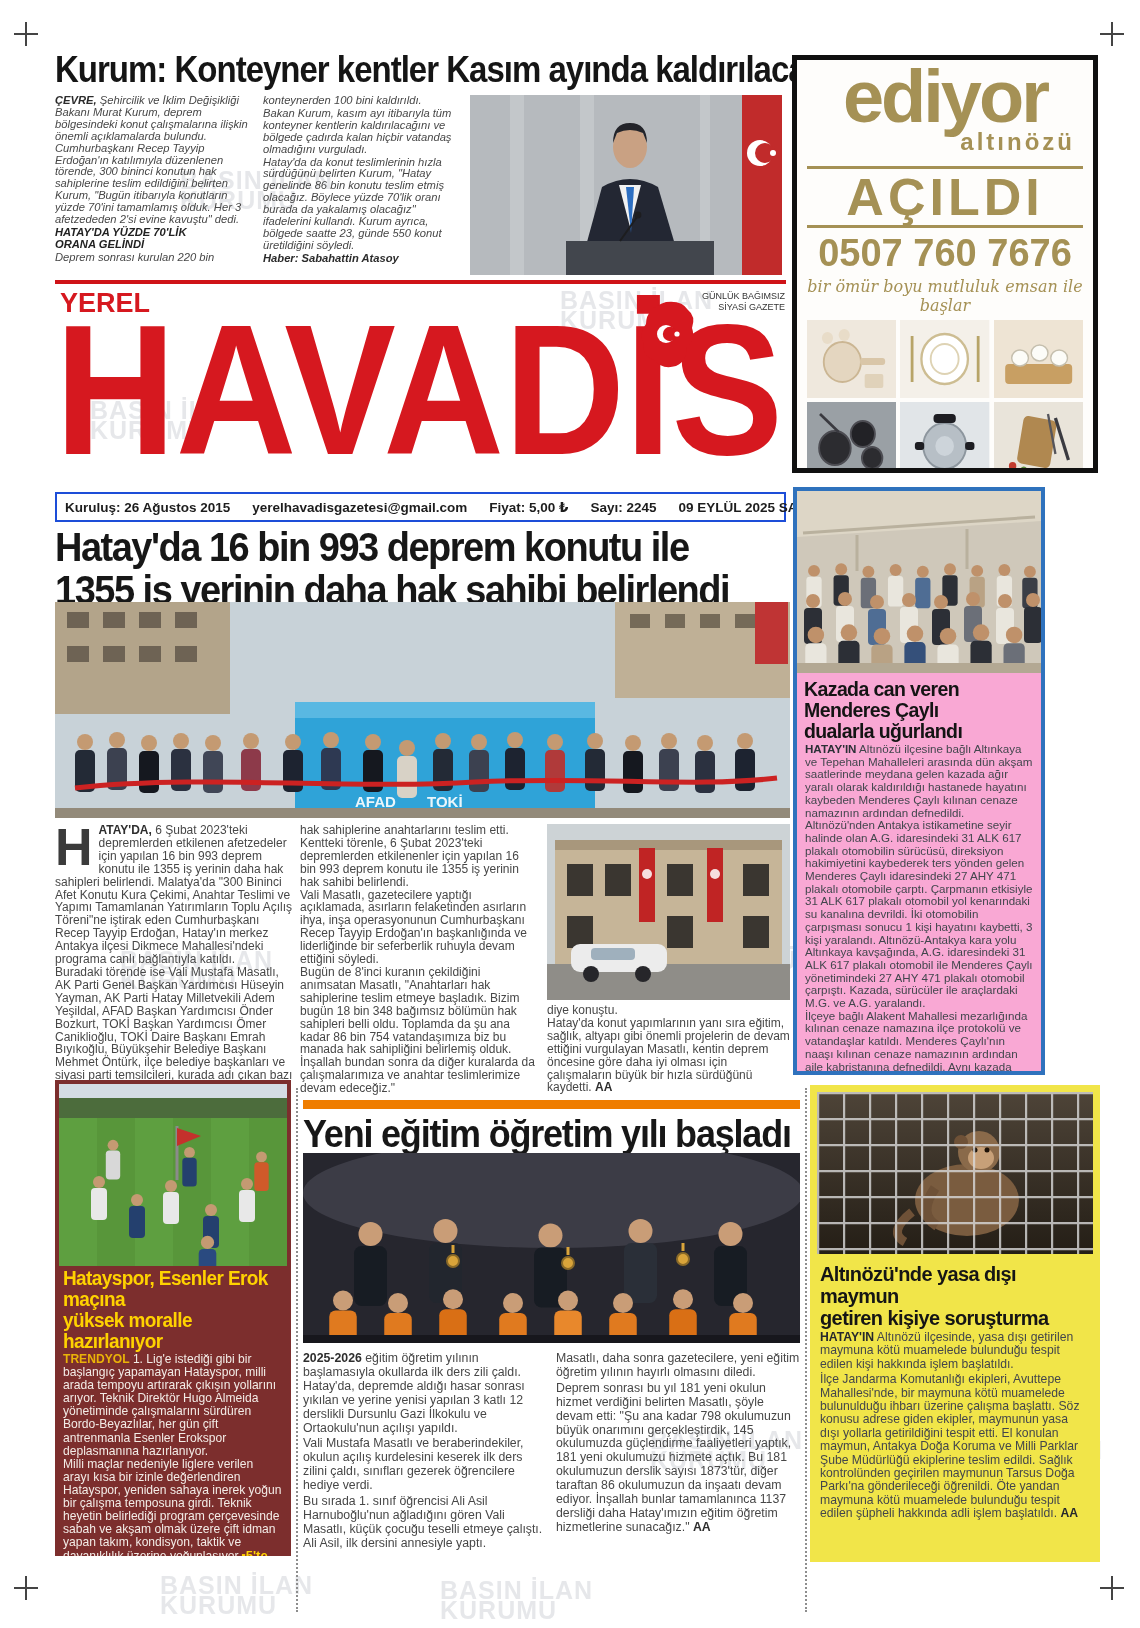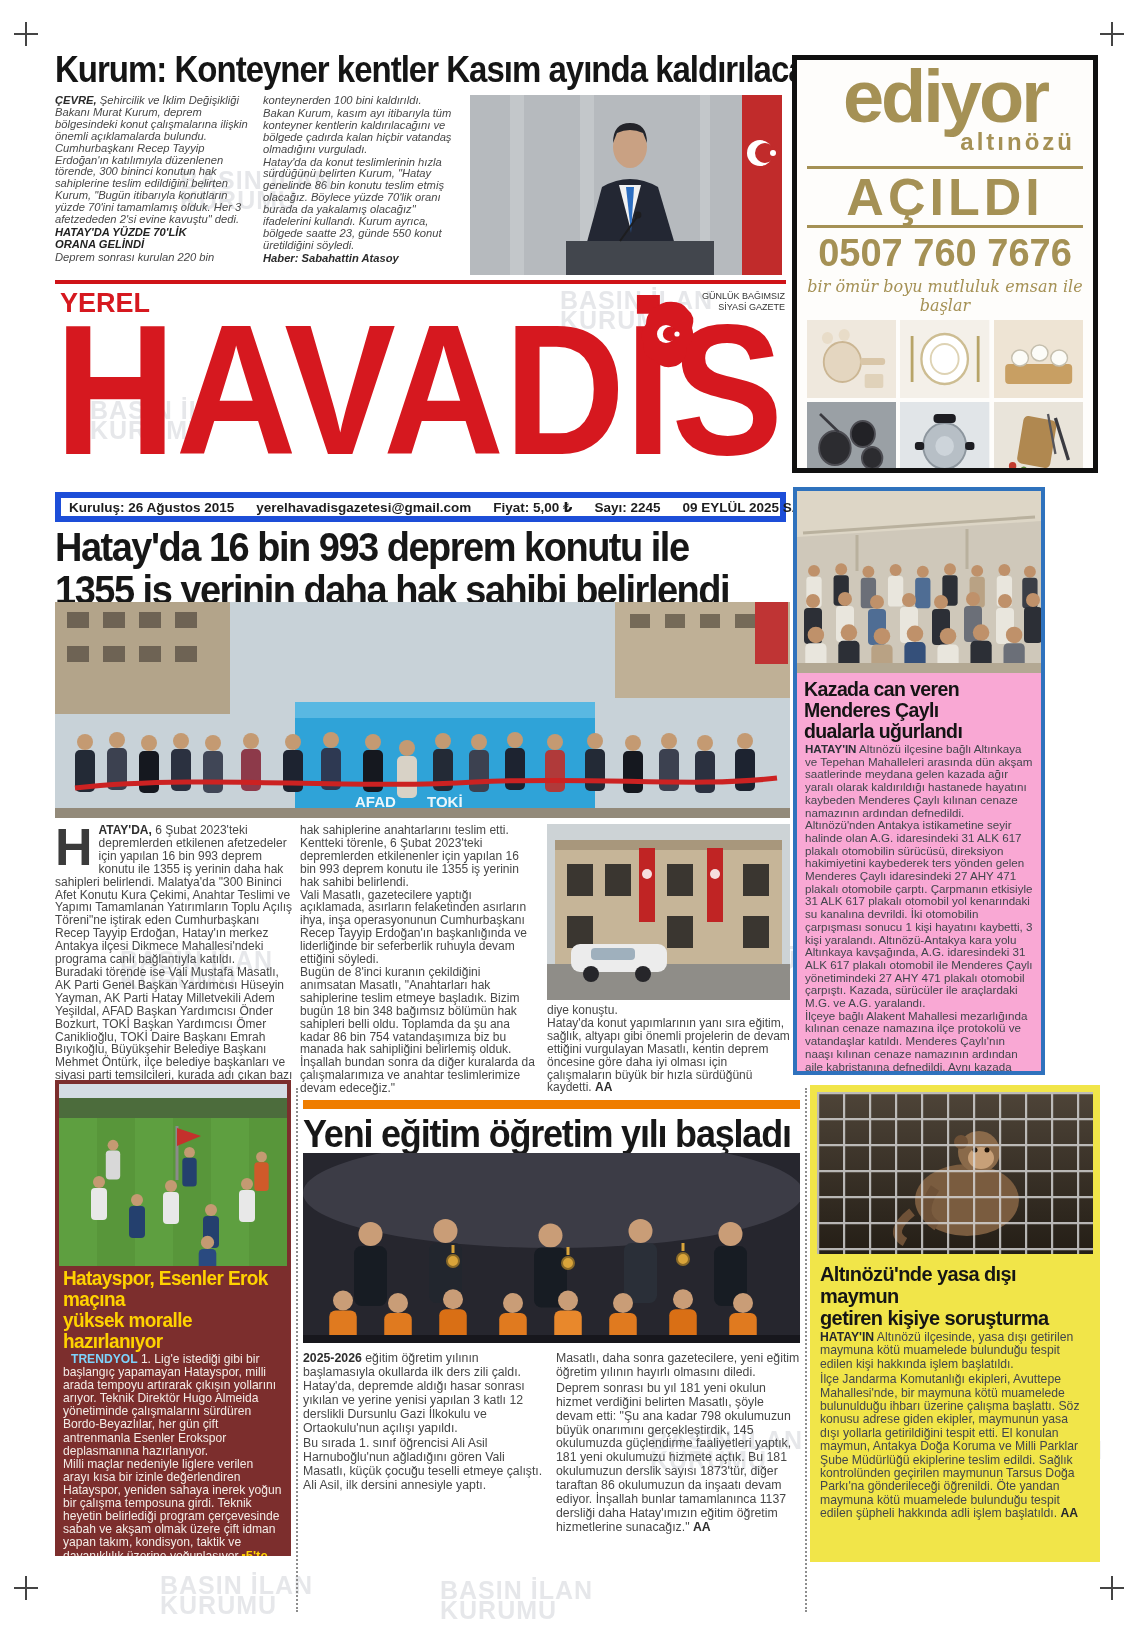--- a/index.html
+++ b/index.html
@@ -24,21 +24,21 @@
   .photo{position:absolute;overflow:hidden;}
   .photo svg{display:block;}
   
   .red-rule{position:absolute;left:55px;top:280px;width:731px;height:4px;background:#cf1318;}
   .kicker{position:absolute;left:60px;top:288px;font-size:27px;font-weight:bold;color:#d6181f;letter-spacing:0px;}
   .logo-wrap{position:absolute;left:55px;top:296px;width:731px;height:180px;}
   .tagline{position:absolute;left:688px;top:291px;width:97px;text-align:right;font-size:9px;font-weight:normal;
       color:#333;line-height:11px;}
   .map-ico{position:absolute;left:636px;top:300px;width:62px;height:70px;}
   
-  .dateline{position:absolute;left:55px;top:492px;width:731px;height:30px;border:6px solid #1d4ed8;
+  .dateline{position:absolute;left:55px;top:492px;width:731px;height:30px;border:2px solid #1d4ed8;
       box-sizing:border-box;display:flex;align-items:center;font-size:13.5px;font-weight:bold;color:#1d1d1d;
       padding:0 14px 0 8px;gap:22px;white-space:nowrap;}
   .dateline .dl-date{margin-left:auto;}
   
   .main-headline{position:absolute;left:55px;top:525px;width:740px;font-weight:bold;color:#171717;
       font-size:38px;line-height:40px;letter-spacing:-1.5px;transform:scaleY(1.08);transform-origin:left top;}
   .maincol{position:absolute;font-size:12px;line-height:12.9px;color:#474747;overflow:hidden;}
   .maincol p{margin:0;}
   .maincol b{color:#2e2e2e;}
   .dropcap{float:left;font-size:52px;line-height:42px;font-weight:bold;color:#3b3b3b;margin:2px 6px 0 0;}
@@ -49,21 +49,21 @@
       letter-spacing:-0.6px;transform:scaleY(1.05);transform-origin:left top;}
   .sb-body{padding:3px 8px 0 8px;font-size:11.6px;line-height:12.7px;color:#42464d;}
   .sb-body p{margin:0;}
   .sb-body b{color:#2b2f36;}
   
   .sports{position:absolute;left:55px;top:1080px;width:236px;height:476px;background:#7c2e2d;overflow:hidden;}
   .sp-headline{padding:6px 6px 2px 8px;font-size:19px;line-height:20px;font-weight:bold;color:#ffd200;
       letter-spacing:-0.6px;transform:scaleY(1.05);transform-origin:left top;}
   .sp-body{padding:3px 8px;font-size:12.1px;line-height:13.1px;color:#f3ece7;}
   .sp-body p{margin:0;}
-  .sp-body b{color:#7dd3fc;margin-left:8px;}
+  .sp-body b{color:#eab308;}
   .page-ref{color:#ffd200;font-weight:bold;font-size:13px;}
   
   .orange-bar{position:absolute;left:303px;top:1100px;width:497px;height:9px;background:#ef7d00;}
   .edu-headline{position:absolute;left:303px;top:1111px;width:500px;font-size:36px;font-weight:bold;
       color:#171717;letter-spacing:-1.2px;white-space:nowrap;transform:scaleY(1.1);transform-origin:left top;}
   .educol{position:absolute;font-size:12.3px;line-height:13.9px;color:#474747;overflow:hidden;}
   .educol p{margin:0 0 2px 0;}
   .educol b{color:#2e2e2e;}
   
   .monkey{position:absolute;left:810px;top:1085px;width:290px;height:477px;background:#f1e549;overflow:hidden;}
@@ -504,20 +504,21 @@
       </g>
       <line x1="150" y1="100" x2="150" y2="92" stroke="#d9a43a" stroke-width="3"></line>
       <line x1="265" y1="102" x2="265" y2="94" stroke="#d9a43a" stroke-width="3"></line>
       <line x1="380" y1="98" x2="380" y2="90" stroke="#d9a43a" stroke-width="3"></line>
       <rect x="0" y="182" width="497" height="8" fill="#17171d"></rect>
     </svg>
   </div>
 
   <div class="educol" style="left:303px;top:1352px;width:240px;height:262px">
     <p><b>2025-2026</b><span> eğitim öğretim yılının başlamasıyla okullarda ilk ders zili çaldı. Hatay'da, depremde aldığı hasar sonrası yıkılan ve yerine yenisi yapılan 3 katlı 12 derslikli Dursunlu Gazi İlkokulu ve Ortaokulu'nun açılışı yapıldı.</span></p>
+    <p>Vali Mustafa Masatlı ve beraberindekiler, okulun açılış kurdelesini keserek ilk ders zilini çaldı, sınıfları gezerek öğrencilere hediye verdi.</p>
     <p>Bu sırada 1. sınıf öğrencisi Ali Asil Harnuboğlu'nun ağladığını gören Vali Masatlı, küçük çocuğu teselli etmeye çalıştı. Ali Asil, ilk dersini annesiyle yaptı.</p>
   </div>
   <div class="educol" style="left:556px;top:1352px;width:244px;height:262px">
     <p>Masatlı, daha sonra gazetecilere, yeni eğitim öğretim yılının hayırlı olmasını diledi.</p>
     <p><span>Deprem sonrası bu yıl 181 yeni okulun hizmet verdiğini belirten Masatlı, şöyle devam etti: "Şu ana kadar 798 okulumuzun büyük onarımını gerçekleştirdik, 145 okulumuzda güçlendirme faaliyetleri yaptık, 181 yeni okulumuzu hizmete açtık. Bu 181 okulumuzun derslik sayısı 1873'tür, diğer taraftan 86 okulumuzun da inşaatı devam ediyor. İnşallah bunlar tamamlanınca 1137 dersliği daha Hatay'ımızın eğitim öğretim hizmetlerine sunacağız." </span><b>AA</b></p>
   </div>
 
   <section class="monkey">
     <div class="photo" style="position:relative;left:7px;top:7px;width:276px;height:162px">
       <svg width="276" height="162" viewBox="0 0 276 162" preserveAspectRatio="none">

